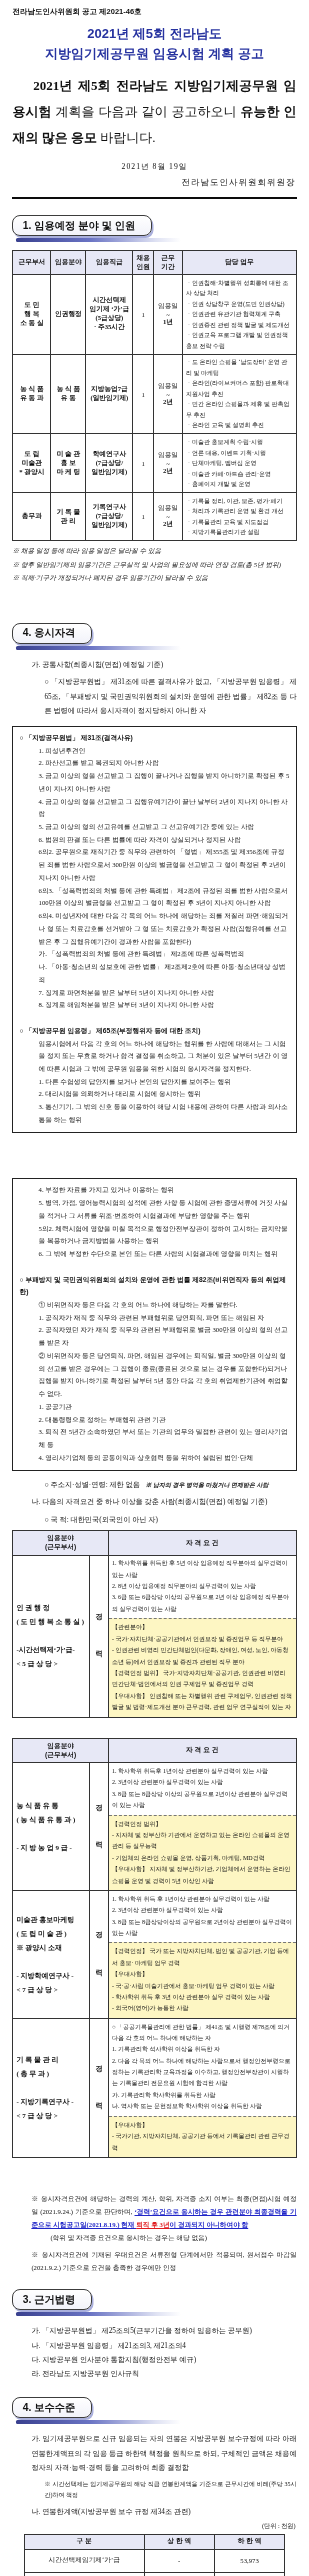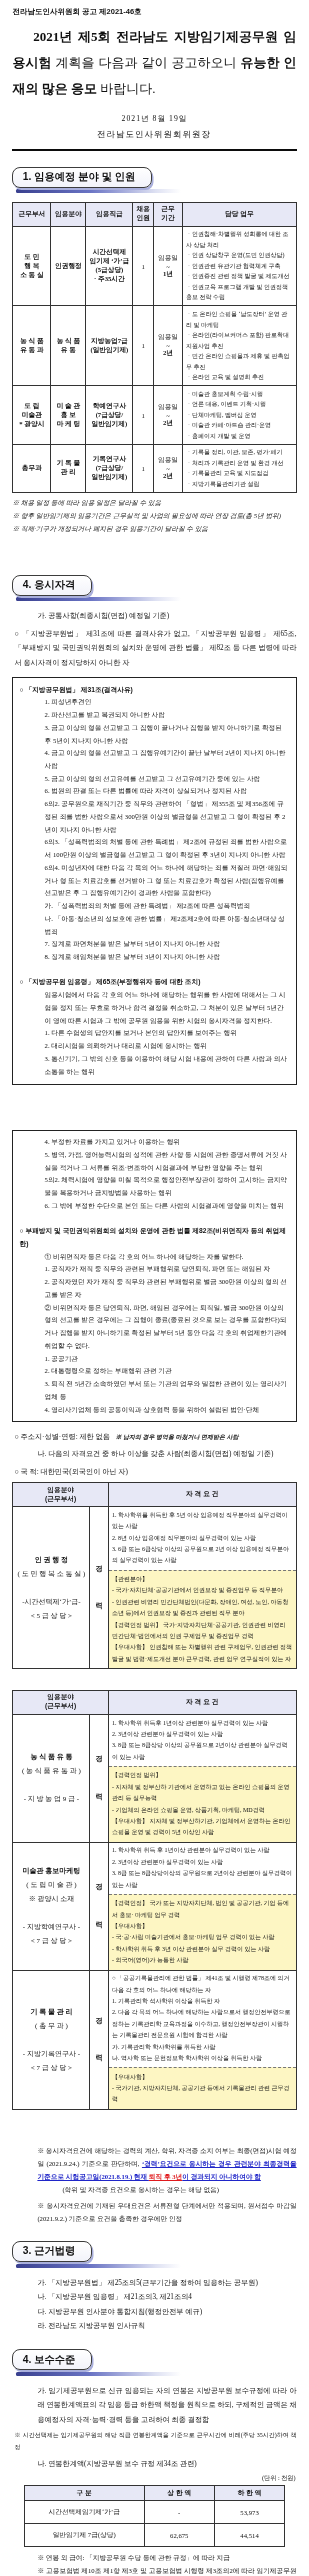--- a/index.html
+++ b/index.html
@@ -10,21 +10,21 @@
   .bold{font-weight:bold;}
   .blue{color:#2026c8;}
   .red{color:#e01a1d;}
   .u{text-decoration:underline;}
   .script{font-style:italic;}
 
   .notice-no{font-family:"Liberation Sans","DejaVu Sans",sans-serif;font-weight:bold;font-size:7.5px;margin:2.1px 0 7.2px;}
   .doc-title{font-family:"Liberation Sans","DejaVu Sans",sans-serif;font-weight:800;font-size:13px;color:#2733a0;text-align:center;line-height:1.5;margin:3.1px 0 9.3px;}
   .intro{font-size:13px;line-height:2.0;text-align:justify;text-indent:1.6em;margin:2.1px 0 5.2px;}
   .date-line{font-size:7.7px;margin:11.3px 0 5.2px;text-align:center;letter-spacing:1px;}
-  .signer{font-size:8.5px;letter-spacing:1px;text-align:center;margin:5.2px 1px 8.2px 0;}
+  .signer{font-size:8.5px;letter-spacing:1px;text-align:right;margin:5.2px 1px 8.2px 0;}
   hr.heavy{border:none;border-top:2.3px solid #0c0c0c;margin:7.2px 0 12.4px;}
 
   .sec{margin:15.5px 0 8.2px;}
   .sec .pill{position:relative;display:inline-block;border:1.3px solid #3c3c3c;border-radius:8px;
     padding:2.6px 15.5px 2.6px 9.3px;font-family:"Liberation Sans","DejaVu Sans",sans-serif;font-weight:800;
     font-size:10.3px;background:linear-gradient(#ffffff,#f2f3fa);box-shadow:1.5px 2.1px 0 0 #a9afdc;}
   .sec .bar{height:4.1px;margin:1.5px 0 0 4.1px;width:58%;border-radius:1.5px;
     background:linear-gradient(90deg,#39408f 0%,#6a74c4 45%,#dfe2f3 85%,#ffffff 100%);}
 
   table{border-collapse:collapse;width:100%;table-layout:fixed;}
@@ -32,37 +32,41 @@
   th,td{border:0.5px solid #333;padding:2.6px 3.1px;vertical-align:middle;word-break:break-all;}
   th{font-family:"Liberation Sans","DejaVu Sans",sans-serif;font-weight:bold;}
   .hdr-lav{background:#e7e8f6;}
   .yellow{background:#fdf6c3;}
   .duty{font-size:6px;line-height:1.75;text-align:left;}
   .cell-c{text-align:center;}
   .small{font-size:6px;}
 
   .para{line-height:1.95;text-align:justify;margin:3.1px 0;}
   .para15{font-size:7.2px;line-height:2.0;text-align:justify;margin:3.1px 0;}
-  .indent1{margin-left:25px;}
-  .indent2{margin-left:2px;font-family:Liberation Serif, serif;}
+  .indent1{margin-left:19px;}
+  .indent2{margin-left:32px;font-family:Liberation Serif, serif;}
   .lawbox{border:1px solid #222;padding:5.2px 6.2px;margin:7.2px 0;line-height:1.9;}
   .lawbox .law-title{font-family:"Liberation Sans","DejaVu Sans",sans-serif;font-weight:bold;}
   .gap40{height:20.6px;} .gap60{height:31px;}
   .caption-unit{text-align:right;font-size:6.2px;margin:0 1px 2.1px 0;}
-  .qual-left{font-weight:bold;font-size:7px;line-height:2.0;text-align:center;}
-  .qual-left .nrm{font-weight:normal;}
+  .qual-left{font-weight:bold;font-size:7px;line-height:2.0;text-align:left;}
+  .qual-left .nrm{font-weight:bold;}
   .vert{font-weight:bold;text-align:center;font-size:7.2px;line-height:2.6;}
   .dashed-top{border-top:0.5px dashed #777;}
 </style>
 </head>
 <body>
 
 <div class="page">
 
   <div class="notice-no">전라남도인사위원회 공고 제2021-46호</div>
+  <div class="doc-title">
+    <span>2021년 제5회 전라남도</span><br>
+    <span>지방임기제공무원 임용시험 계획 공고</span>
+  </div>
   <p class="intro"><span class="bold">2021년 제5회 전라남도 지방임기제공무원 임용시험</span><span> 계획을 다음과 같이 공고하오니 </span><span class="bold">유능한 인재의 많은 응모</span><span> 바랍니다.</span></p>
   <div class="date-line">2021년   8월  19일</div>
   <div class="signer">전라남도인사위원회위원장</div>
   <hr class="heavy">
 
   <div class="sec">
     <span class="pill">1. 임용예정 분야 및 인원</span>
     <div class="bar"></div>
   </div>
 

